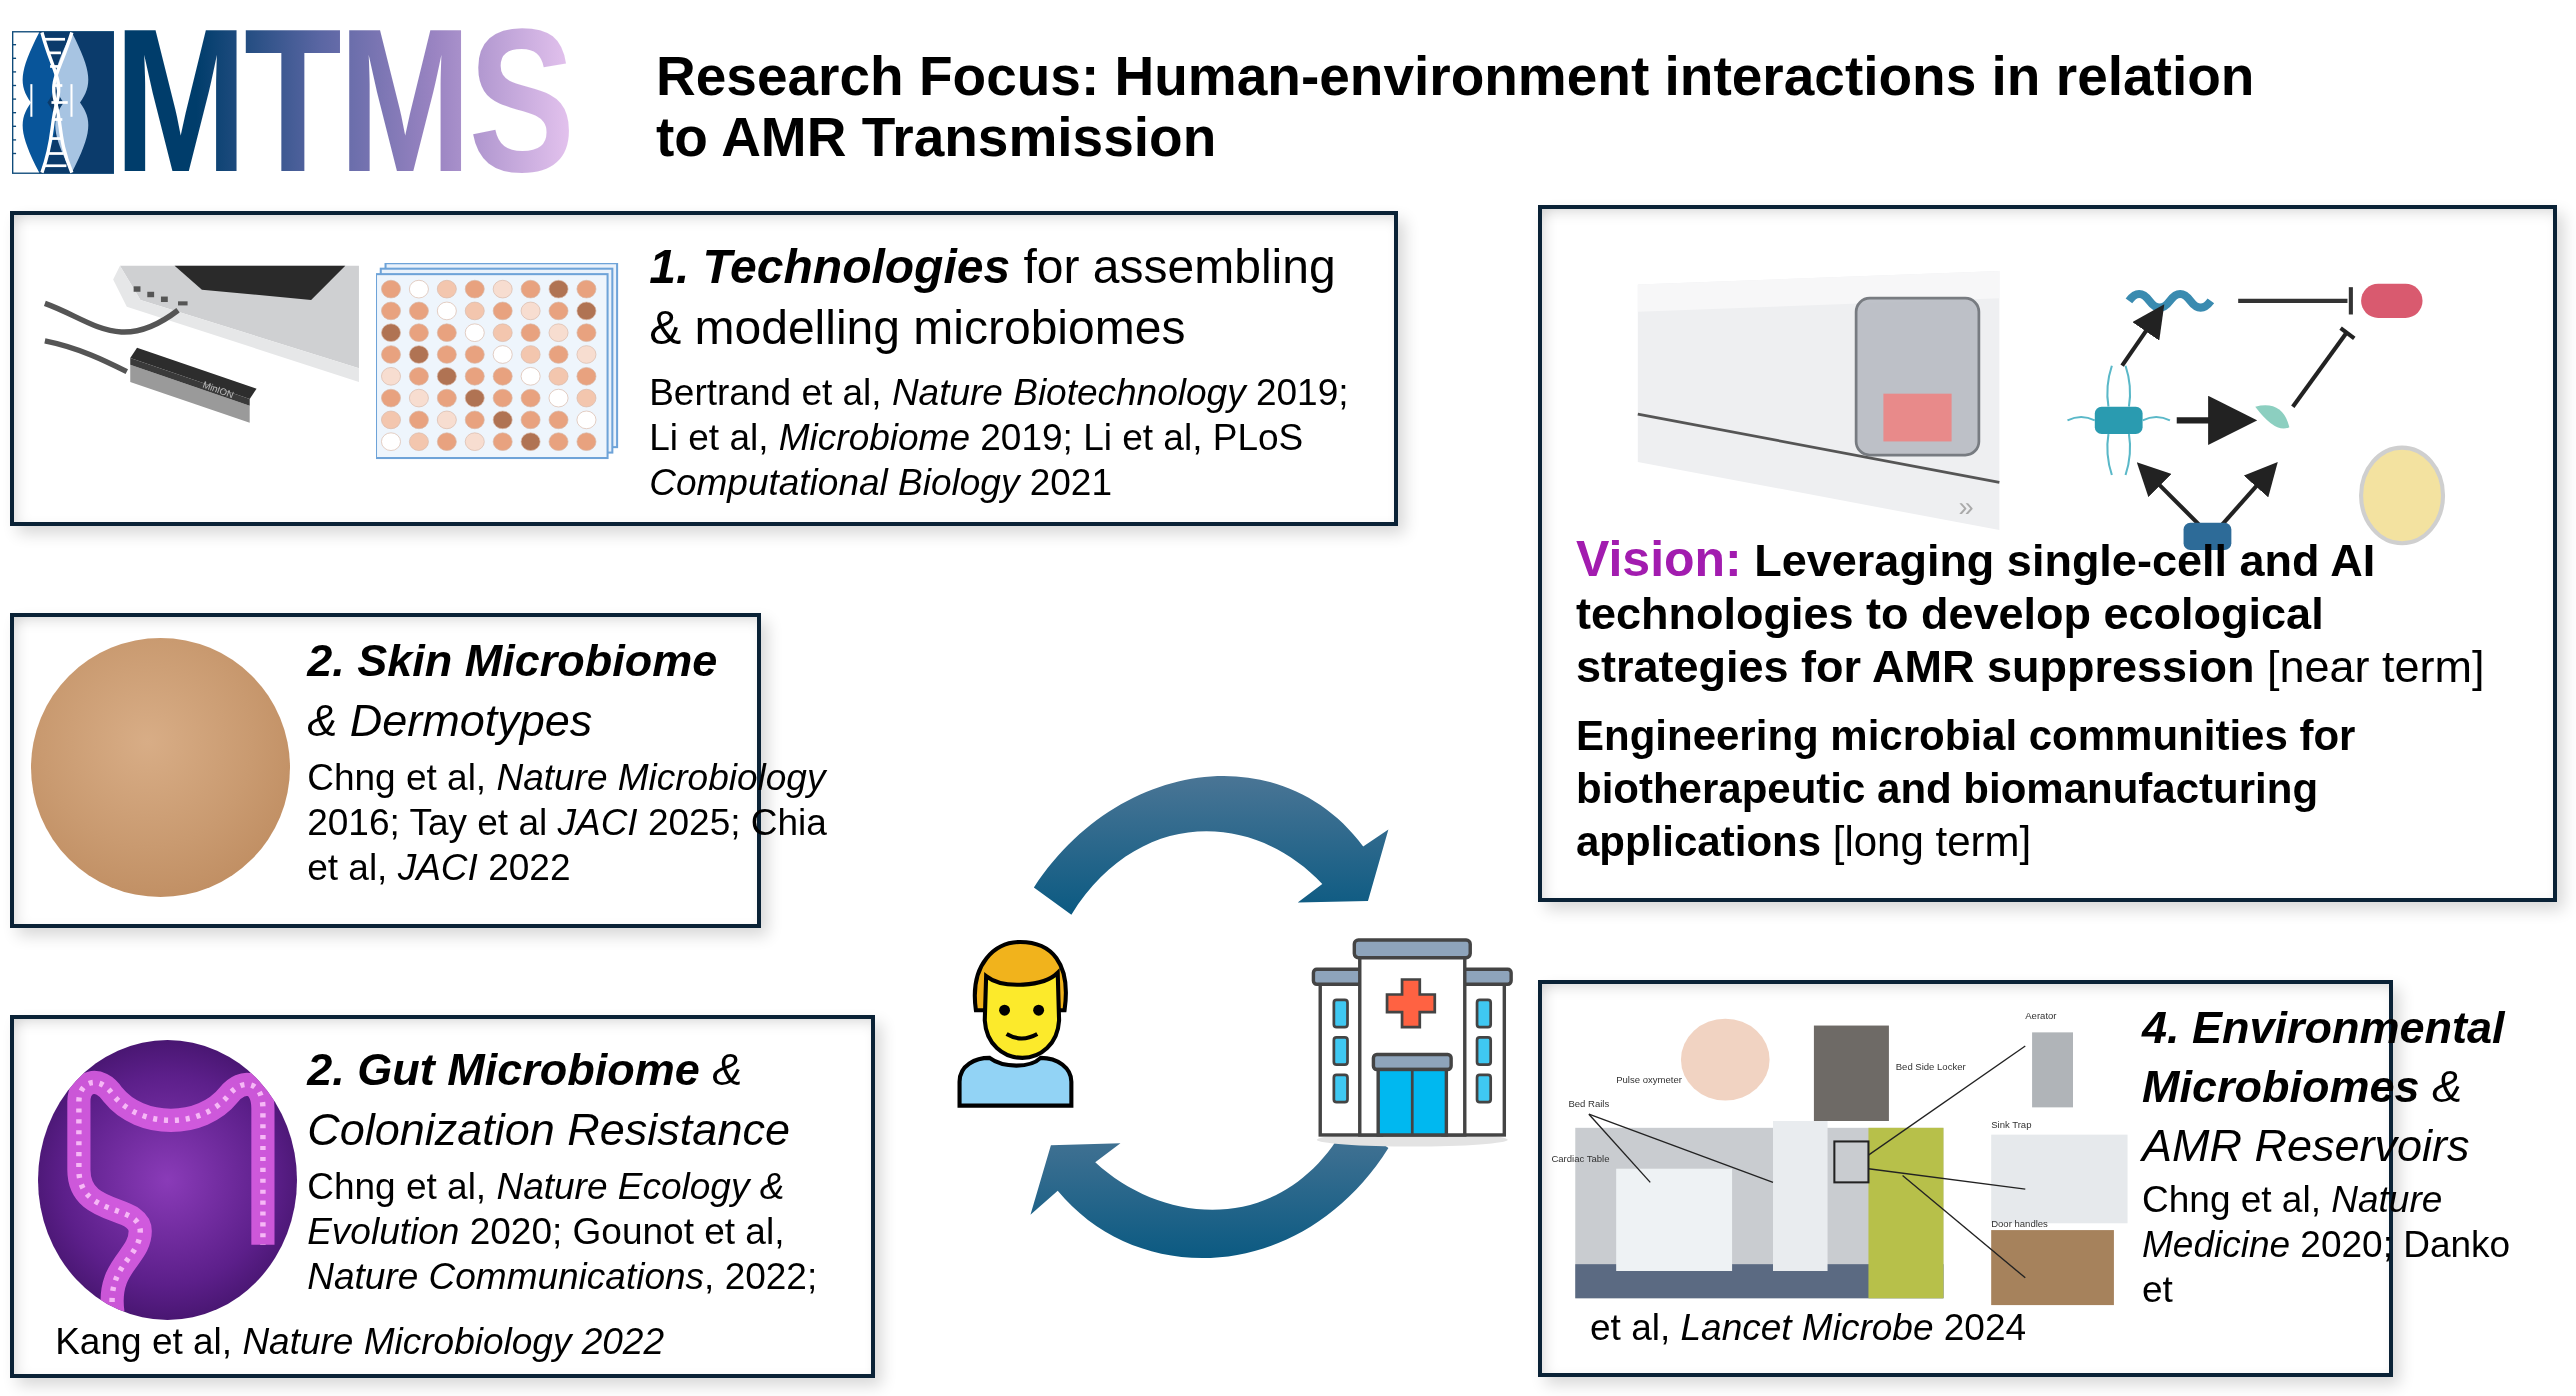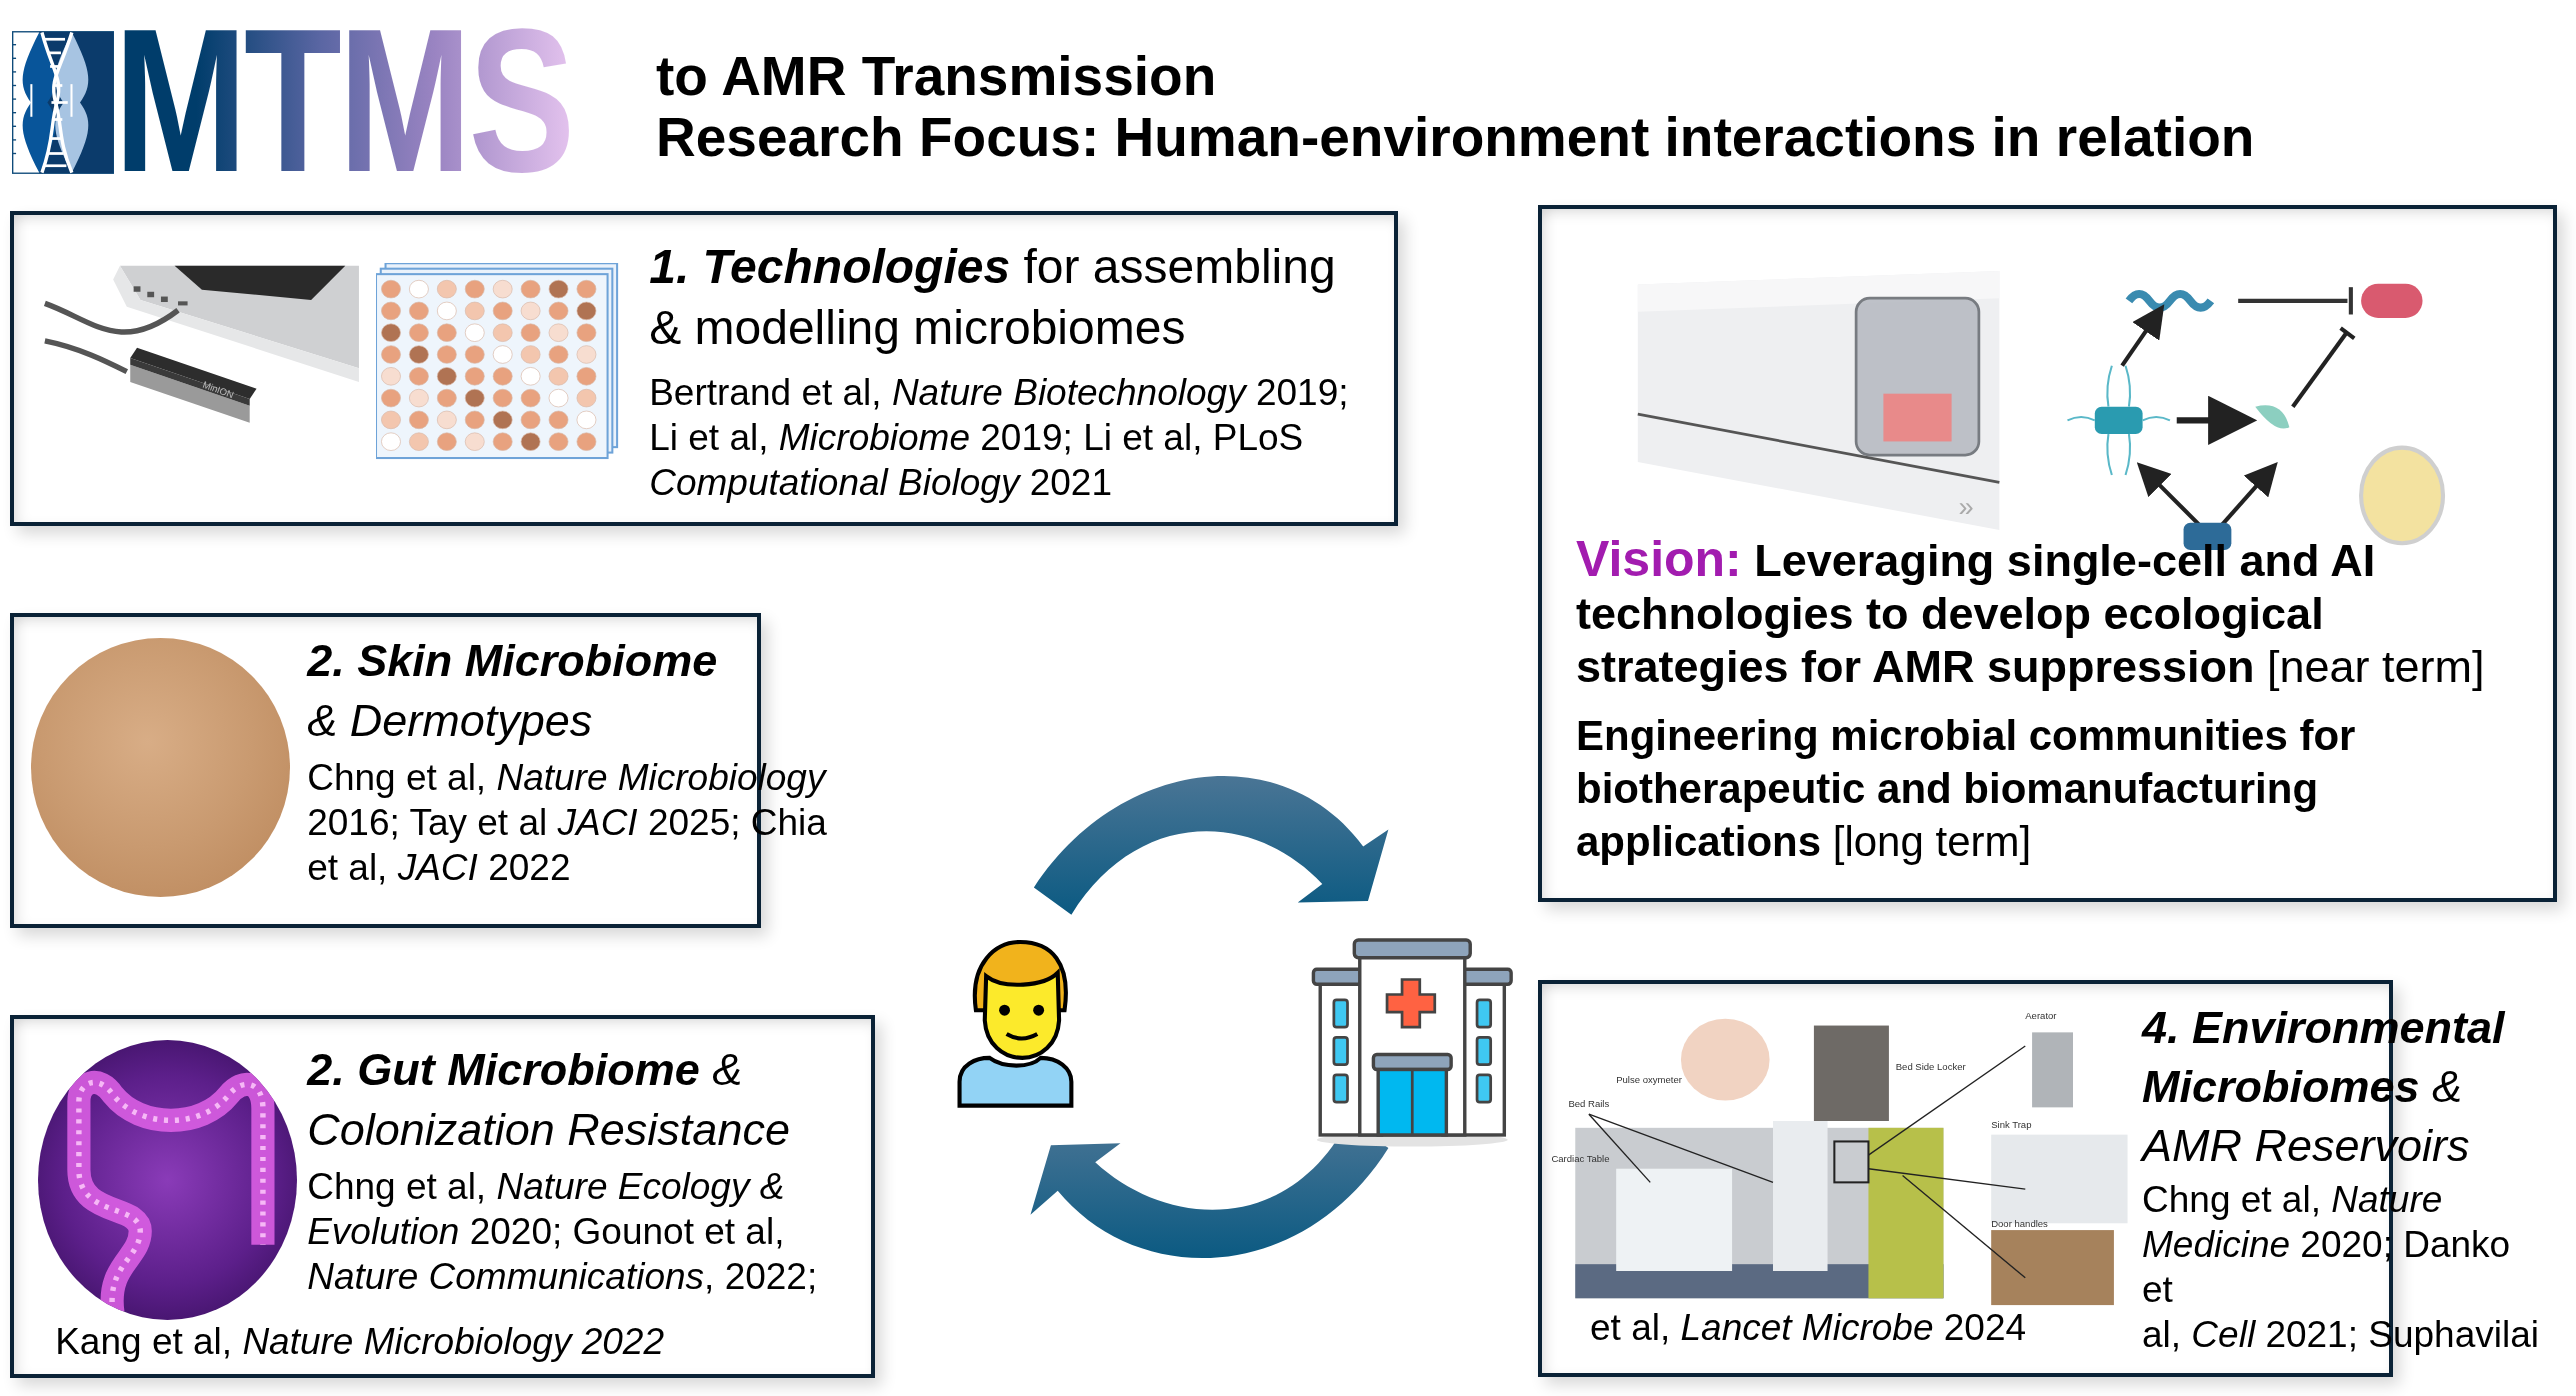--- a/index.html
+++ b/index.html
@@ -101,22 +101,22 @@
         <line x1="1" y1="120" x2="6" y2="120"></line>
       <line x1="1" y1="140" x2="6" y2="140"></line>
         <line x1="1" y1="160" x2="6" y2="160"></line>
         <line x1="1" y1="180" x2="6" y2="180"></line>
     </g>
   </svg>
   <div id="logo-text" class="abs">MTMS</div>
 </div>
 
 <div id="title" class="abs">
+  <div>Research Focus: Human-environment interactions in relation</div>
   <div>to AMR Transmission</div>
-  <div>Research Focus: Human-environment interactions in relation</div>
 </div>
 
 <div id="panel-1" class="panel">
   <svg id="minion-img" class="abs" viewBox="0 0 470 290">
     <polygon points="120,10 470,10 470,160 150,60" fill="#cfd0d2"></polygon>
     <polygon points="200,10 450,10 400,60 240,45" fill="#2a2a2a"></polygon>
     <polygon points="120,10 150,60 470,160 470,180 130,70 110,30" fill="#e6e7e8"></polygon>
     <g fill="#555">
         <rect x="140" y="40" width="10" height="8"></rect>
         <rect x="160" y="48" width="10" height="8"></rect>
@@ -332,21 +332,20 @@
   </svg>
   <div id="p4-text" class="abs">
     <div class="head green" style="line-height:59px;">
       <span class="b">4. Environmental</span><br>
       <span class="b">Microbiomes</span><span> &amp;</span><br>
       <span>AMR Reservoirs</span>
     </div>
     <div class="cite" style="margin-top:2.7px;">
       <div><span>Chng et al, </span><span class="i">Nature</span></div>
       <div><span class="i">Medicine</span><span> 2020; Danko et</span></div>
-      <div><span>al, </span><span class="i">Cell</span><span> 2021; Suphavilai</span></div>
     </div>
   </div>
   <div id="p4-last" class="abs cite">
     <span>et al, </span><span class="i">Lancet Microbe</span><span> 2024</span>
   </div>
 </div>
 
 <svg id="cycle" class="abs" viewBox="0 0 880 780">
   <defs>
     <linearGradient id="arrowGrad" x1="0" y1="0" x2="0" y2="1">

